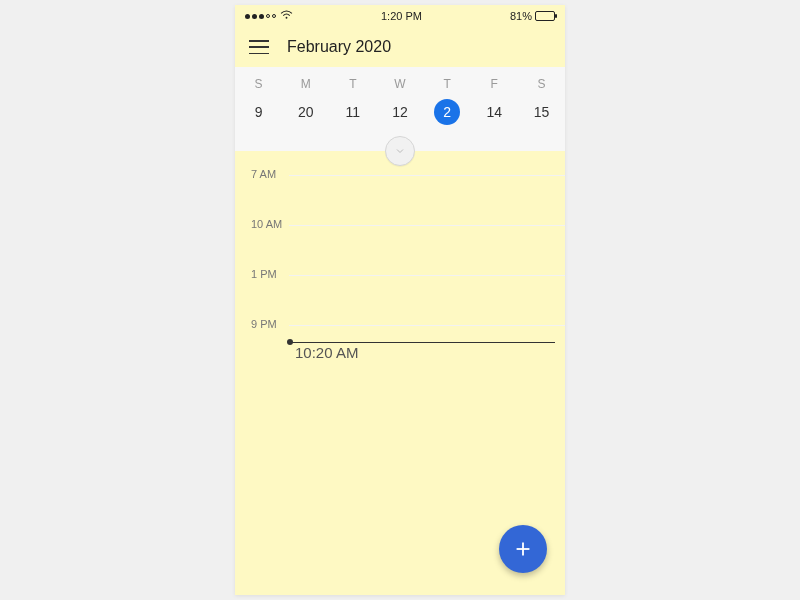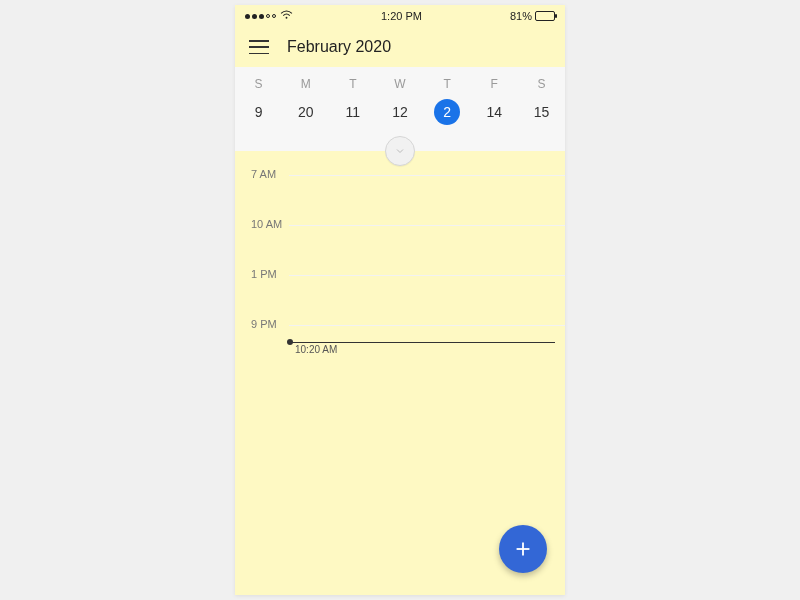--- a/index.html
+++ b/index.html
@@ -118,21 +118,21 @@
     border-top: 1px solid #333;
   }
   .now-dot {
     position:absolute;
     width:6px; height:6px; background:#333; border-radius:50%;
     left:52px; transform:translateY(-3px);
   }
   .now-label {
     position:absolute;
     left: 60px;
-    font-size: 10px;
+    font-size: 15px;
     color:#555;
     transform: translateY(2px);
   }
 
   .fab {
     position:absolute;
     right: 18px;
     bottom: 22px;
     width: 48px; height:48px;
     border-radius:50%;

